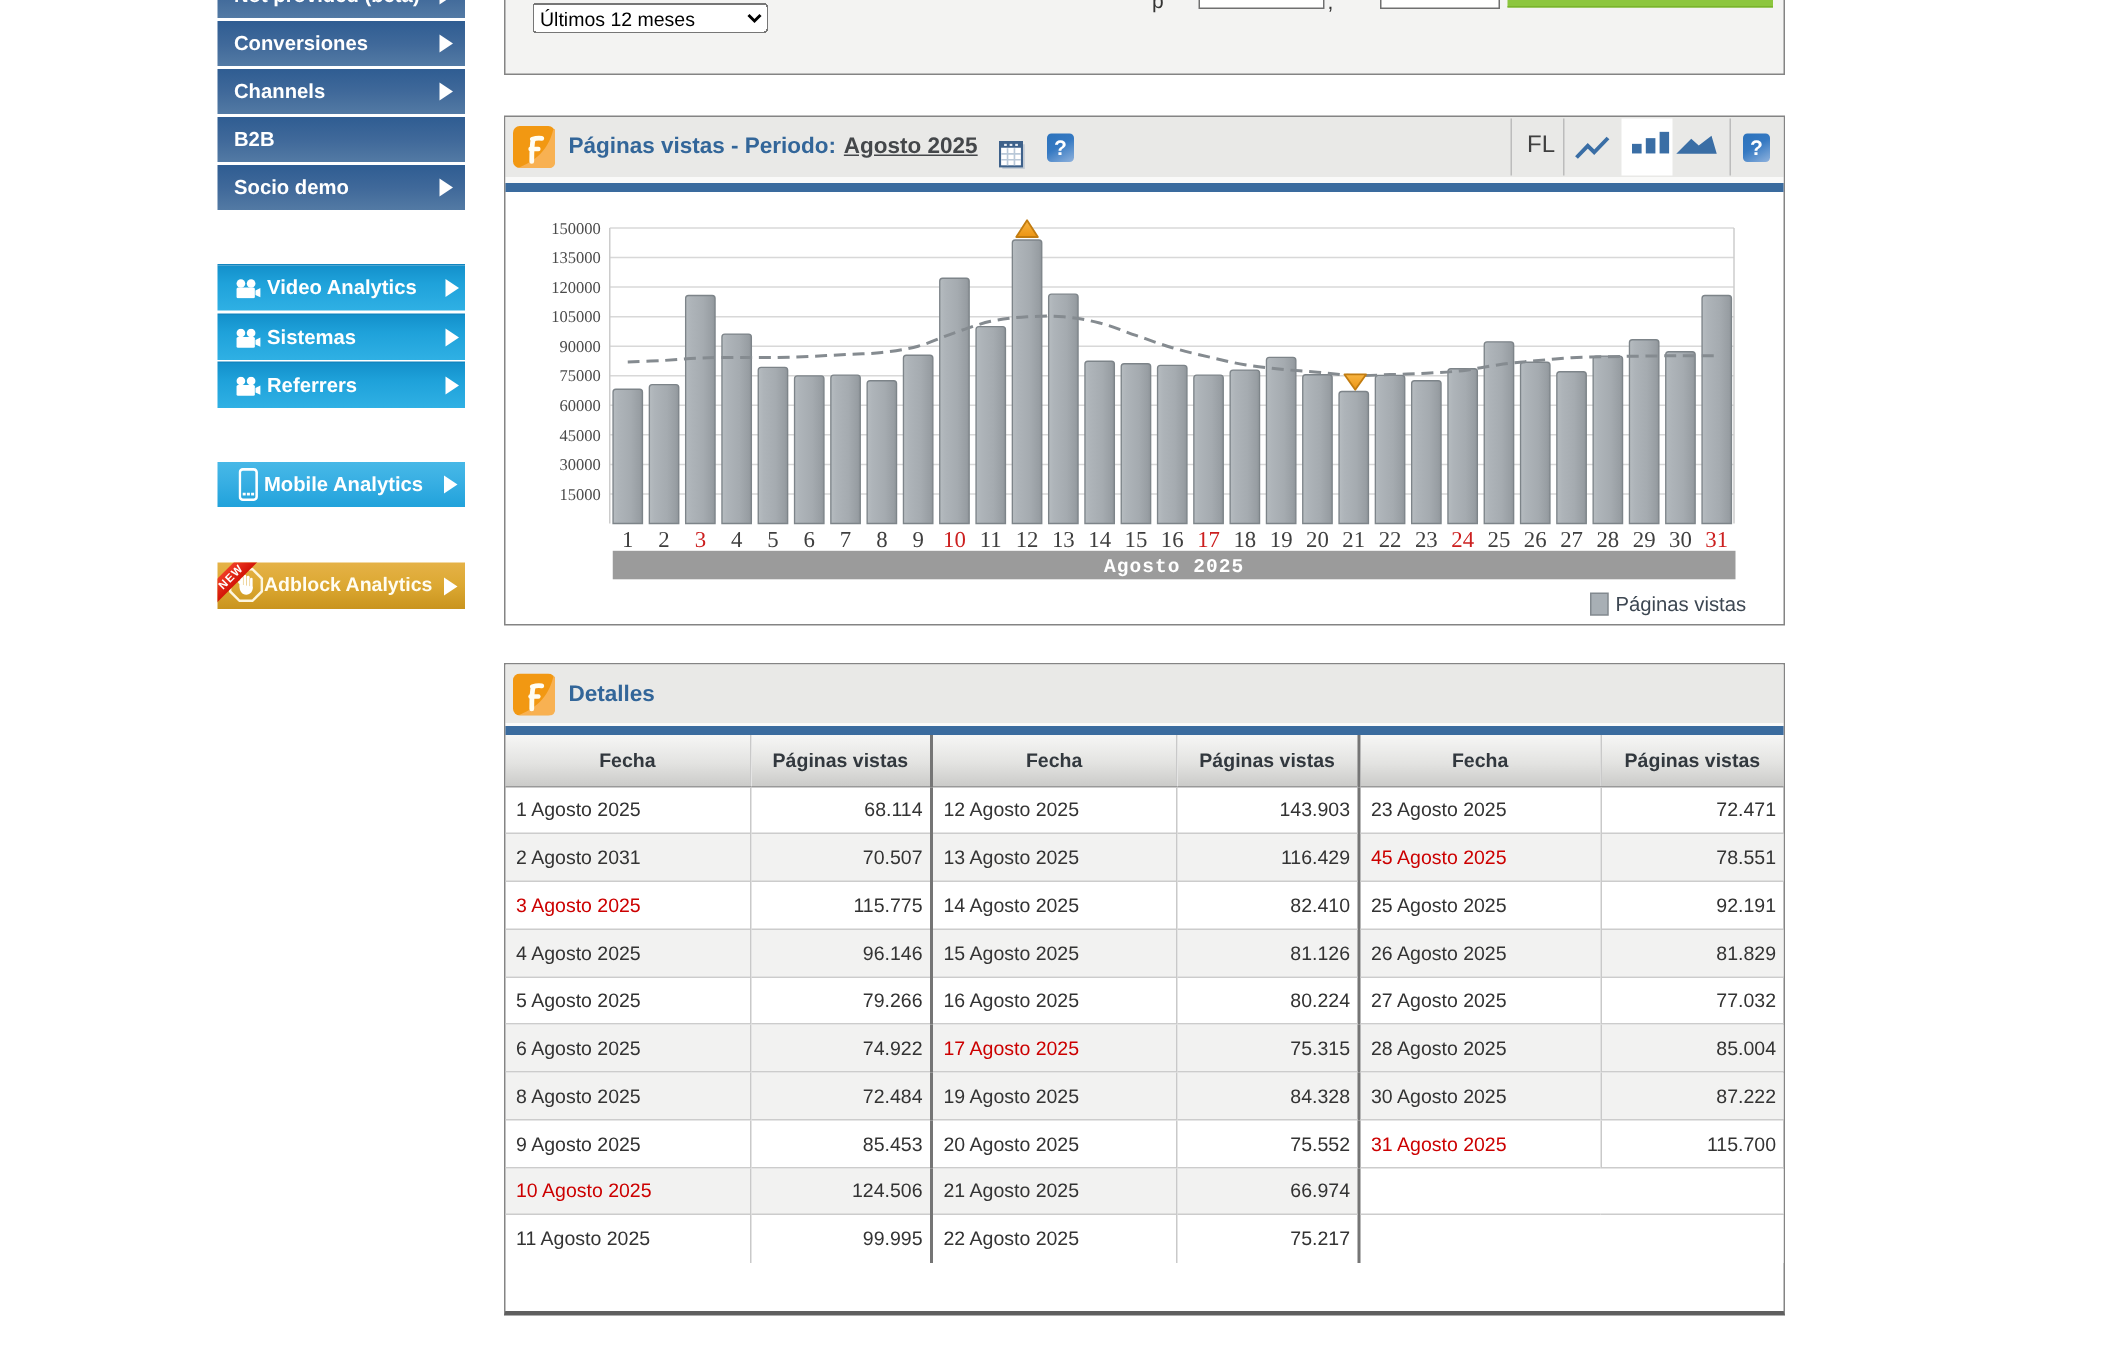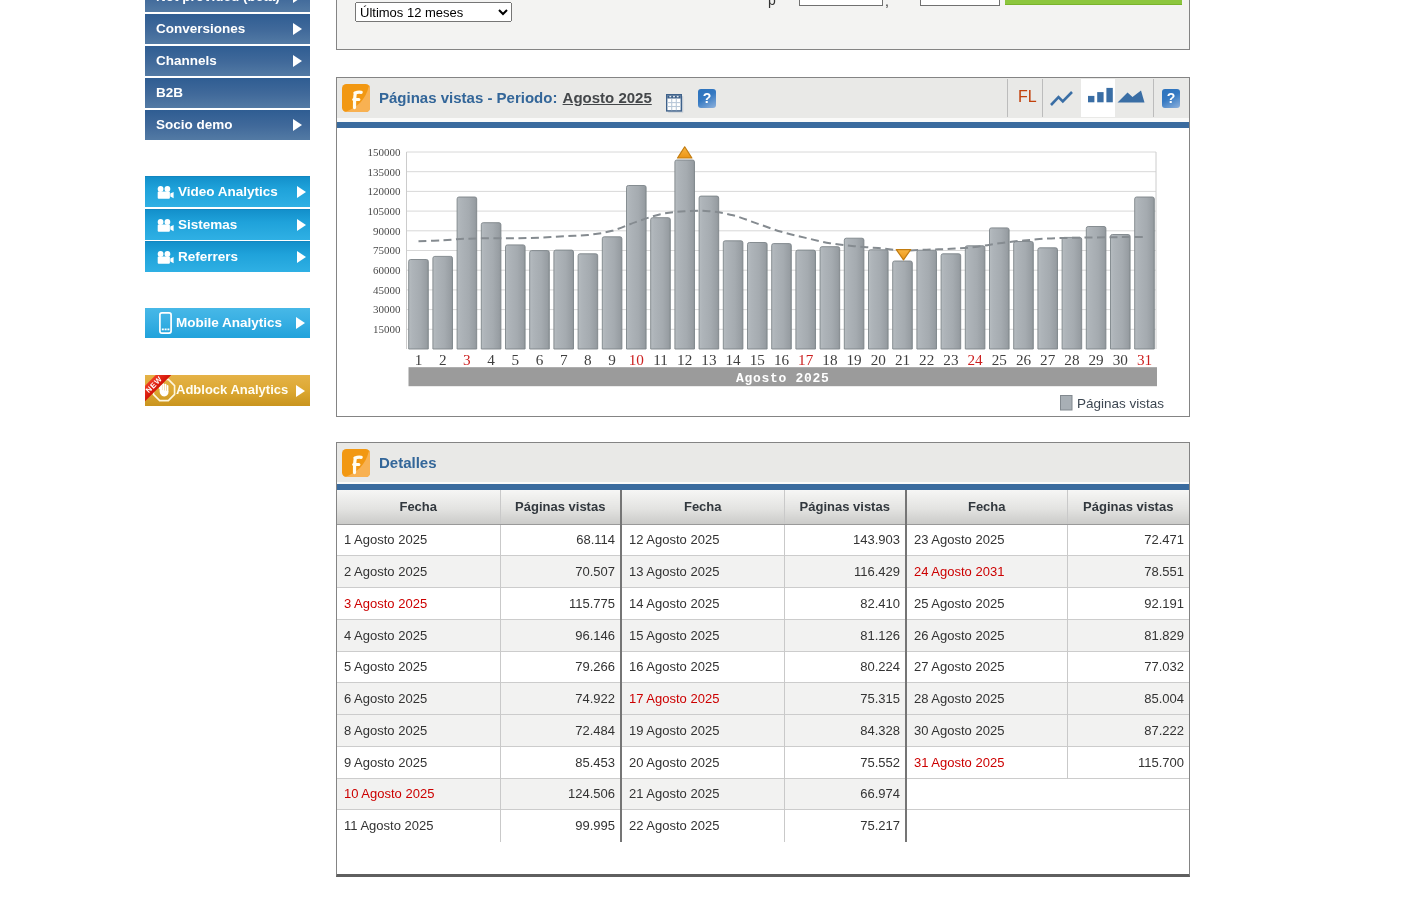--- a/index.html
+++ b/index.html
@@ -25,21 +25,21 @@
 .pgap  { height:3px; background:#fafaf9; }
 .pblue { height:6px; background:#3a6b9e; }
 .flogo { position:absolute; left:5px; top:6px; width:28px; height:28px; }
 .ptitle { position:absolute; left:42px; top:0; height:28px; line-height:40px;
   font-size:15px; font-weight:bold; color:#336699; }
 .ptitle u { color:#44474a; text-decoration:underline; margin-left:1px; }
 
 
 .tb-sep { position:absolute; top:1px; width:1px; height:38px; background:#bcbcbc; }
 .tb-active { position:absolute; top:1px; background:#fff; height:38px; }
-.fl { position:absolute; font-size:16px; color:#c2410c; top:10px; }
+.fl { position:absolute; font-size:16px; color:#404040; top:10px; }
 
 
 .qico { position:absolute; width:18px; height:19px; border-radius:3px;
   background:linear-gradient(150deg,#2b72bc 0%,#3579c2 45%,#8fb2dd 100%);
   color:#fff; font-weight:bold; font-size:14px; text-align:center; line-height:19px; }
 
 
 table.det { border-collapse:collapse; width:852px; table-layout:fixed;
   font-size:13px; color:#333; }
 table.det td, table.det th { height:31.75px; padding:0; border-top:1px solid #cccccc; overflow:hidden; white-space:nowrap; }
@@ -327,25 +327,25 @@
     </tr>
     <tr>
           <td class="d">1 Agosto 2025</td>
           <td class="num cinner">68.114</td>
           <td class="d cgrp">12 Agosto 2025</td>
           <td class="num cinner">143.903</td>
           <td class="d cgrp">23 Agosto 2025</td>
           <td class="num cinner">72.471</td>
         </tr>
 <tr class="alt">
-          <td class="d">2 Agosto 2025</td>
+          <td class="d">2 Agosto 2031</td>
           <td class="num cinner">70.507</td>
           <td class="d cgrp">13 Agosto 2025</td>
           <td class="num cinner">116.429</td>
-          <td class="d cgrp rd">24 Agosto 2031</td>
+          <td class="d cgrp rd">45 Agosto 2025</td>
           <td class="num cinner">78.551</td>
         </tr>
 <tr>
           <td class="d rd">3 Agosto 2025</td>
           <td class="num cinner">115.775</td>
           <td class="d cgrp">14 Agosto 2025</td>
           <td class="num cinner">82.410</td>
           <td class="d cgrp">25 Agosto 2025</td>
           <td class="num cinner">92.191</td>
         </tr>

